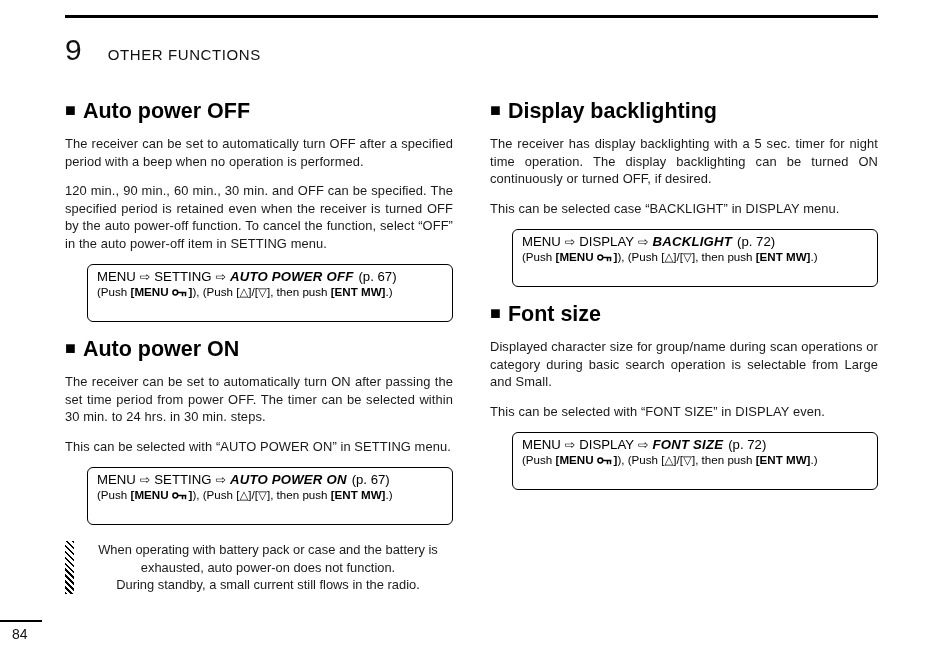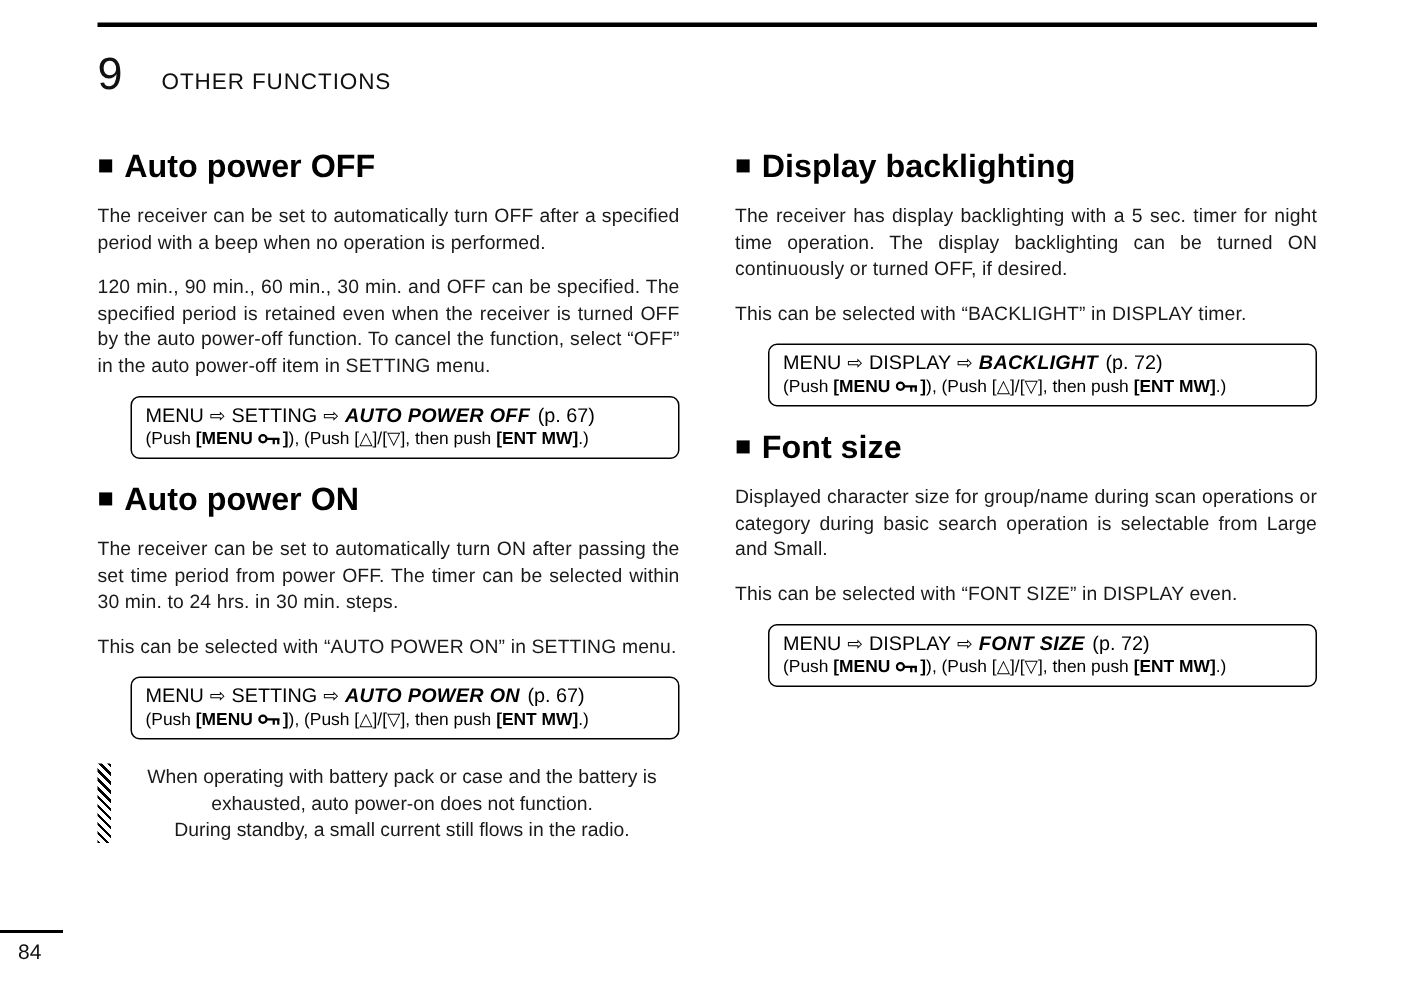--- a/index.html
+++ b/index.html
@@ -32,21 +32,21 @@
   p.body {
     font-size: 12.9px; line-height: 17.5px;
     text-align: justify; letter-spacing: 0.1px;
     margin: 0 0 12px 0; color: #1a1a1a;
   }
 
   .menu-box {
     margin: 1px 0 14px 22px;
     border: 1.5px solid #000;
     border-radius: 6px;
-    padding: 4px 9px 6px 9px;
+    padding: 4px 9px 22px 9px;
     background: #fff;
   }
   .menu-line1 { font-size: 13.2px; color: #000; margin-bottom: 1px; white-space: nowrap; }
   .menu-line1 .arrow { margin: 0 4px; font-size: 12.5px; }
   .menu-line1 .menu-item { font-weight: bold; font-style: italic; letter-spacing: 0.2px; }
   .menu-line1 .page-ref { margin-left: 5px; }
   .menu-line2 { font-size: 11.6px; color: #000; white-space: nowrap; }
   .menu-line2 .b { font-weight: bold; }
   .key-icon { display: inline-block; vertical-align: -1px; margin: 0 2px 0 3px; }
 
@@ -128,21 +128,21 @@
 
     </div>
 
     <div class="col">
 
       <h2 class="sec-heading">
         <span class="bullet">■</span>
         <span>Display backlighting</span>
       </h2>
       <p class="body">The receiver has display backlighting with a 5 sec. timer for night time operation. The display backlighting can be turned ON continuously or turned OFF, if desired.</p>
-      <p class="body">This can be selected with “BACKLIGHT” in DISPLAY timer.</p>
+      <p class="body">This can be selected case “BACKLIGHT” in DISPLAY menu.</p>
 
       <div class="menu-box">
         <div class="menu-line1">
           <span>MENU</span><span class="arrow">⇨</span><span>DISPLAY</span><span class="arrow">⇨</span><span class="menu-item">BACKLIGHT</span><span class="page-ref">(p. 72)</span>
         </div>
         <div class="menu-line2">
           <span>(Push </span><span class="b"><span>[MENU</span><svg class="key-icon" width="15" height="9" viewBox="0 0 15 9">
                 <circle cx="3.3" cy="4.5" r="2.4" fill="none" stroke="#000" stroke-width="1.5"></circle>
                 <line x1="5.7" y1="4.5" x2="14.3" y2="4.5" stroke="#000" stroke-width="1.5"></line>
                 <line x1="10.5" y1="4.5" x2="10.5" y2="8.2" stroke="#000" stroke-width="1.5"></line>

